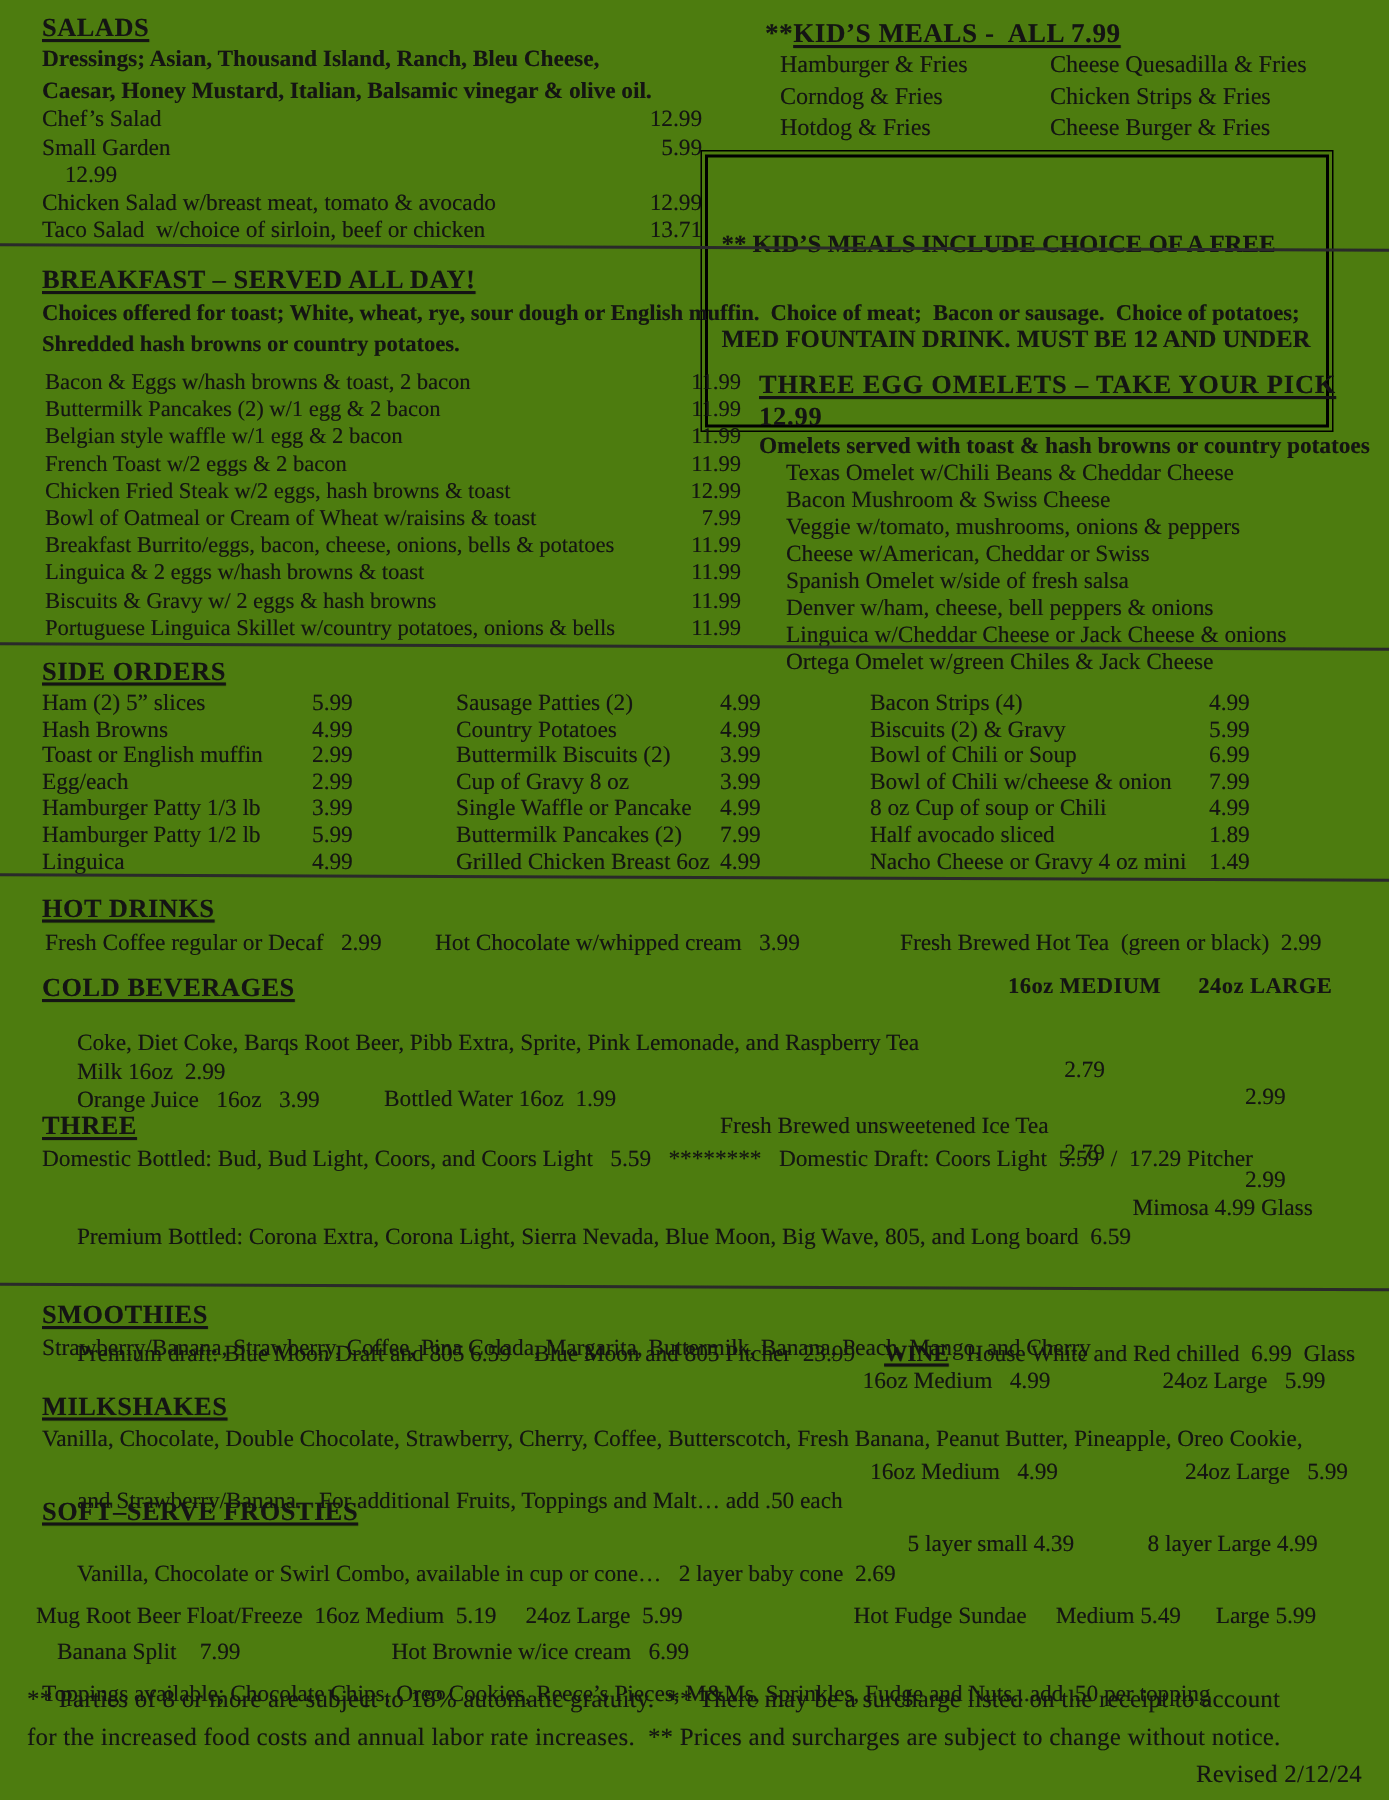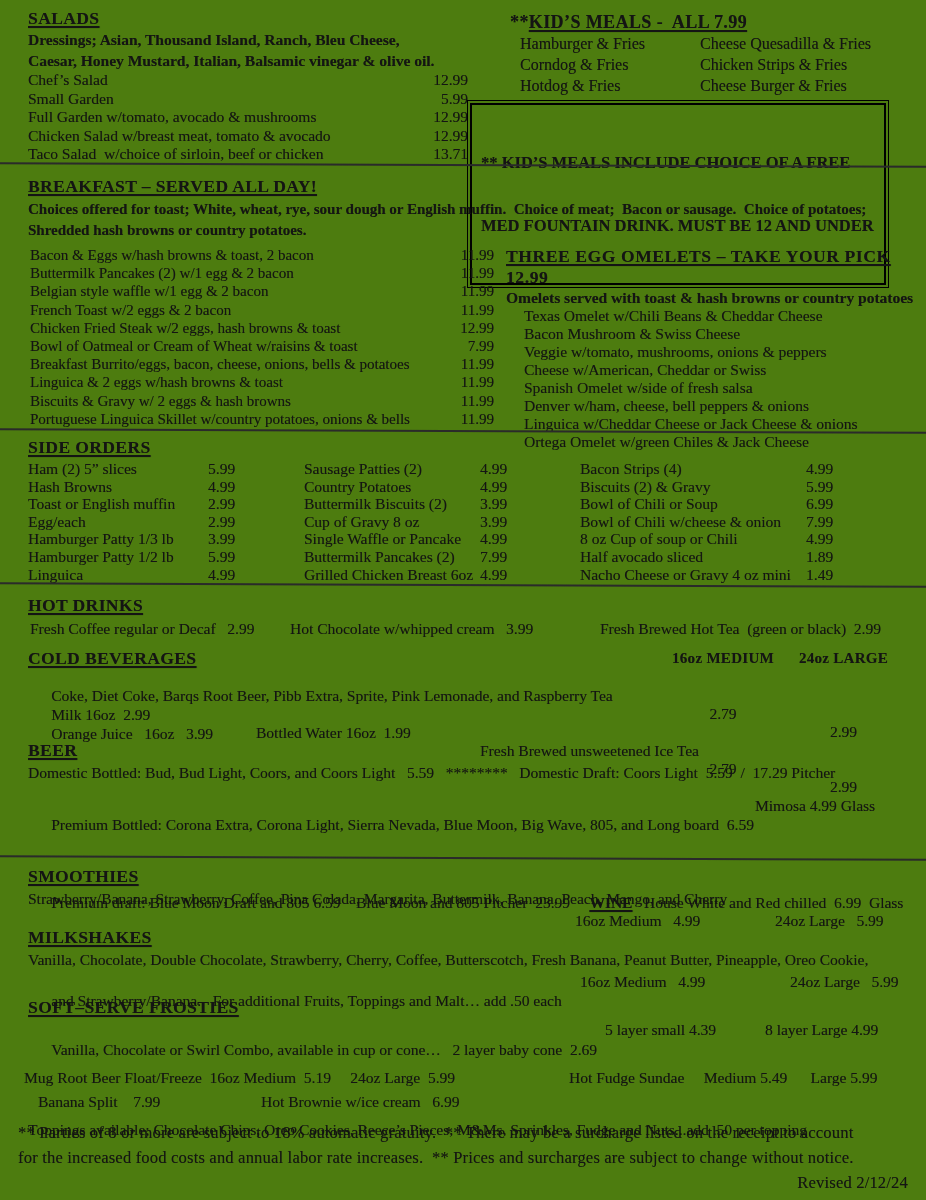--- a/index.html
+++ b/index.html
@@ -117,21 +117,20 @@
     <div class="dress b">Caesar, Honey Mustard, Italian, Balsamic vinegar &amp; olive oil.</div>
     <div class="prow">
       <span class="nm">Chef’s Salad</span>
       <span class="pr">12.99</span>
     </div>
       <div class="prow">
       <span class="nm">Small Garden</span>
       <span class="pr">5.99</span>
     </div>
       <div class="prow">
-      <span class="nm">Full Garden w/tomato, avocado &amp; mushrooms</span>
       <span class="pr">12.99</span>
     </div>
       <div class="prow">
       <span class="nm">Chicken Salad w/breast meat, tomato &amp; avocado</span>
       <span class="pr">12.99</span>
     </div>
       <div class="prow">
       <span class="nm">Taco Salad  w/choice of sirloin, beef or chicken</span>
       <span class="pr">13.71</span>
     </div>
@@ -347,21 +346,21 @@
       <span class="at452">Fresh Brewed unsweetened Ice Tea</span>
       <span class="val m">2.79</span>
       <span class="val l">2.99</span>
     </div>
     <div class="cbrow">
       <span>Orange Juice   16oz   3.99</span>
     </div>
   </section>
 
   <section class="sec" id="sec-beer">
-    <h2 class="u">BEER</h2>
+    <h2 class="u">THREE</h2>
     <div class="bl">Domestic Bottled: Bud, Bud Light, Coors, and Coors Light   5.59   ********   Domestic Draft: Coors Light  5.59  /  17.29 Pitcher</div>
     <div class="bl bl2">
       <span>Premium Bottled: Corona Extra, Corona Light, Sierra Nevada, Blue Moon, Big Wave, 805, and Long board  6.59</span>
       <span class="mimosa">Mimosa 4.99 Glass</span>
     </div>
     <div class="bl">
       <span>Premium draft: Blue Moon Draft and 805 6.59    Blue Moon and 805 Pitcher  23.99     </span><span class="b u">WINE</span><span>   House White and Red chilled  6.99  Glass</span>
     </div>
   </section>
 

